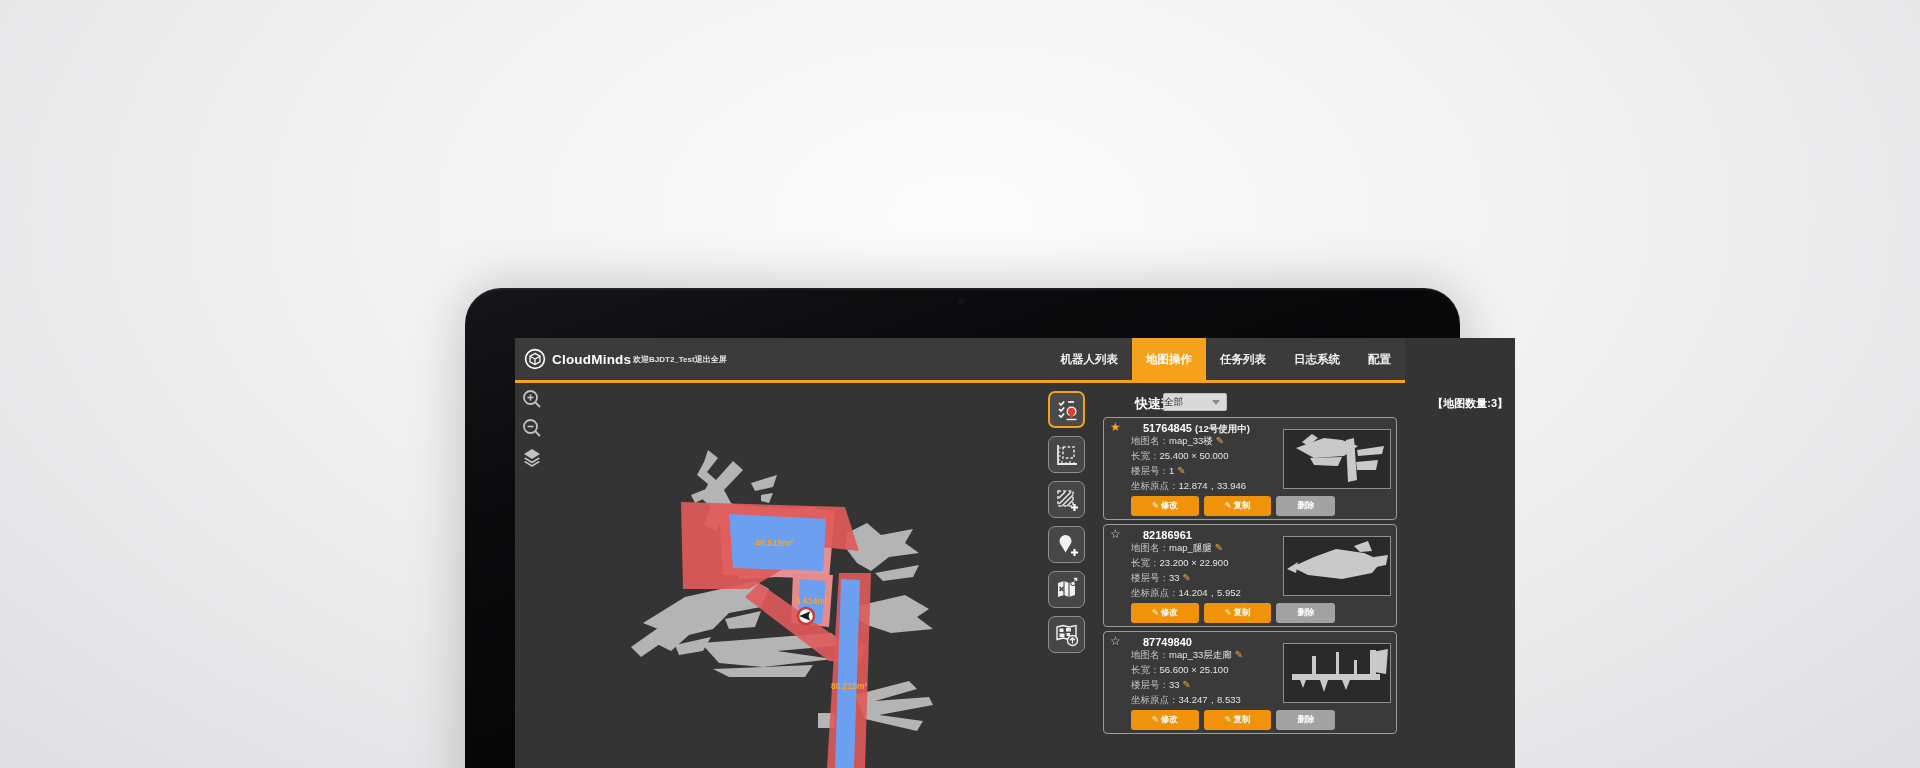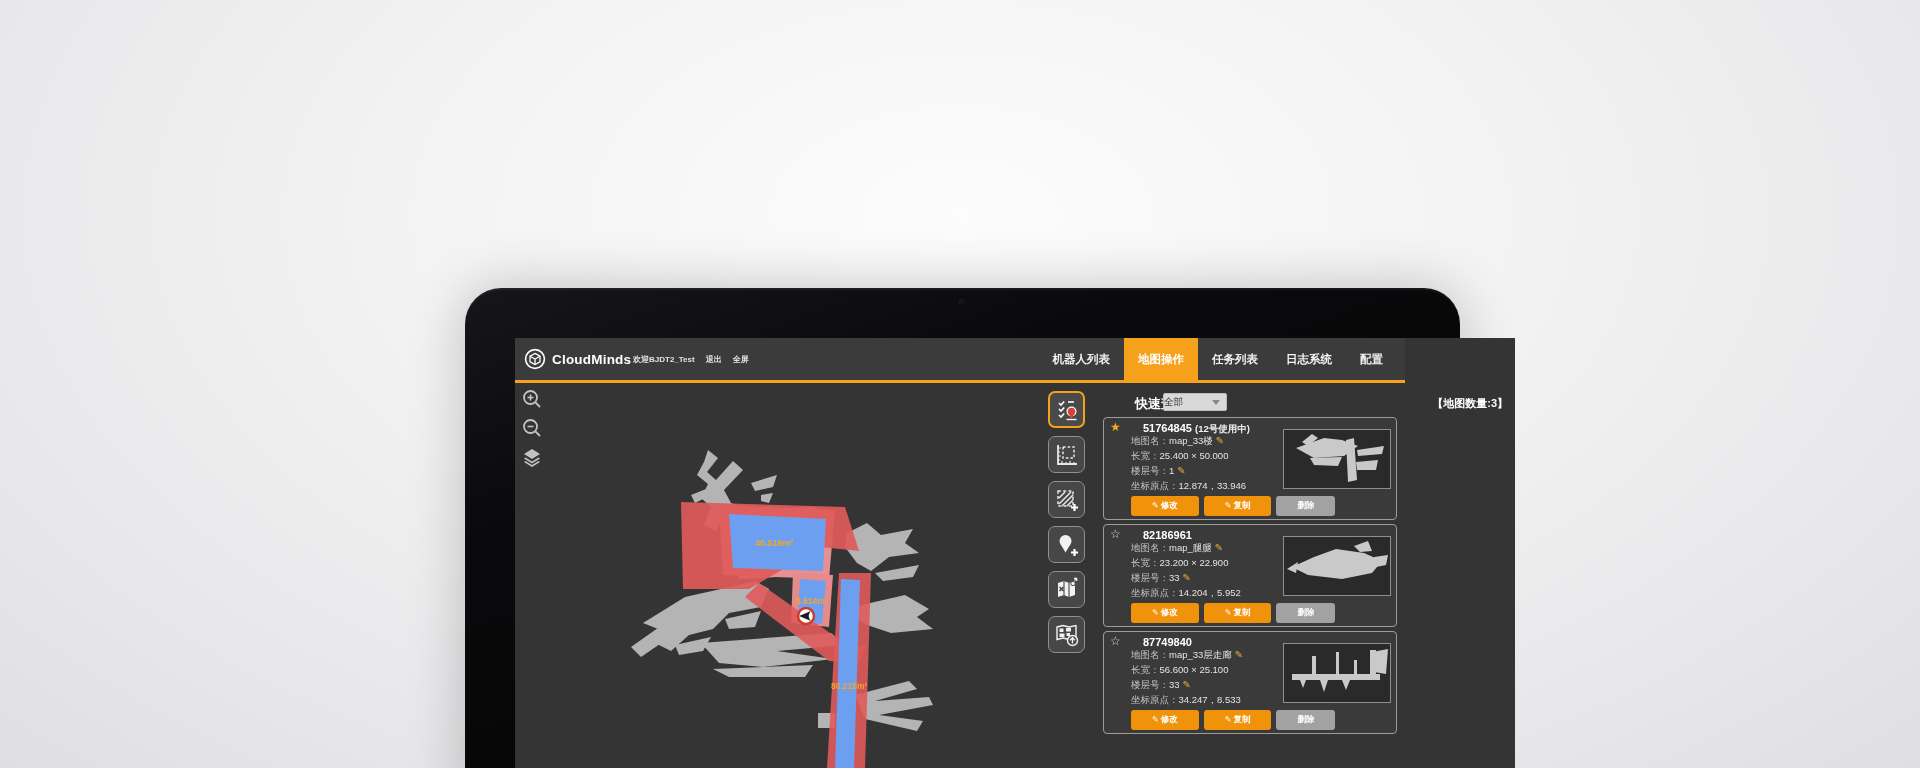--- a/index.html
+++ b/index.html
@@ -24,23 +24,23 @@
   .screen{
     position:absolute;left:50px;top:50px;width:1000px;height:430px;
     background:#343434;overflow:hidden;
   }
 
   
   .hdr{position:absolute;left:0;top:0;width:890px;height:42px;background:#3b3b3b;}
   .hdr-accent{position:absolute;left:0;top:42px;width:890px;height:3px;}
   .brand{position:absolute;left:9px;top:0;height:42px;display:flex;align-items:center;gap:6px;}
   .brand-name{color:#fff;font-size:13.5px;font-weight:bold;letter-spacing:.2px;}
-  .welcome{position:absolute;left:118px;top:0;height:42px;display:flex;align-items:center;gap:11px;}
+  .welcome{position:absolute;left:118px;top:0;height:42px;display:flex;align-items:center;}
   .welcome span{color:#e3e3e3;font-size:8px;font-weight:bold;}
-  .nav{position:absolute;right:8px;top:0;height:42px;display:flex;align-items:stretch;}
+  .nav{position:absolute;right:0;top:0;height:42px;display:flex;align-items:stretch;}
   .nav .tab{display:flex;align-items:center;padding:0 14px;color:#f2f2f2;
     font-size:11.5px;font-weight:bold;cursor:pointer;}
   .nav .tab.active{color:#fff;}
 
   
   .map-ctl{position:absolute;left:6px;top:50px;display:flex;flex-direction:column;gap:7px;}
   .map-ctl .mc{width:22px;height:22px;}
 
   
   .mapwrap{position:absolute;left:0;top:45px;width:525px;height:385px;}

